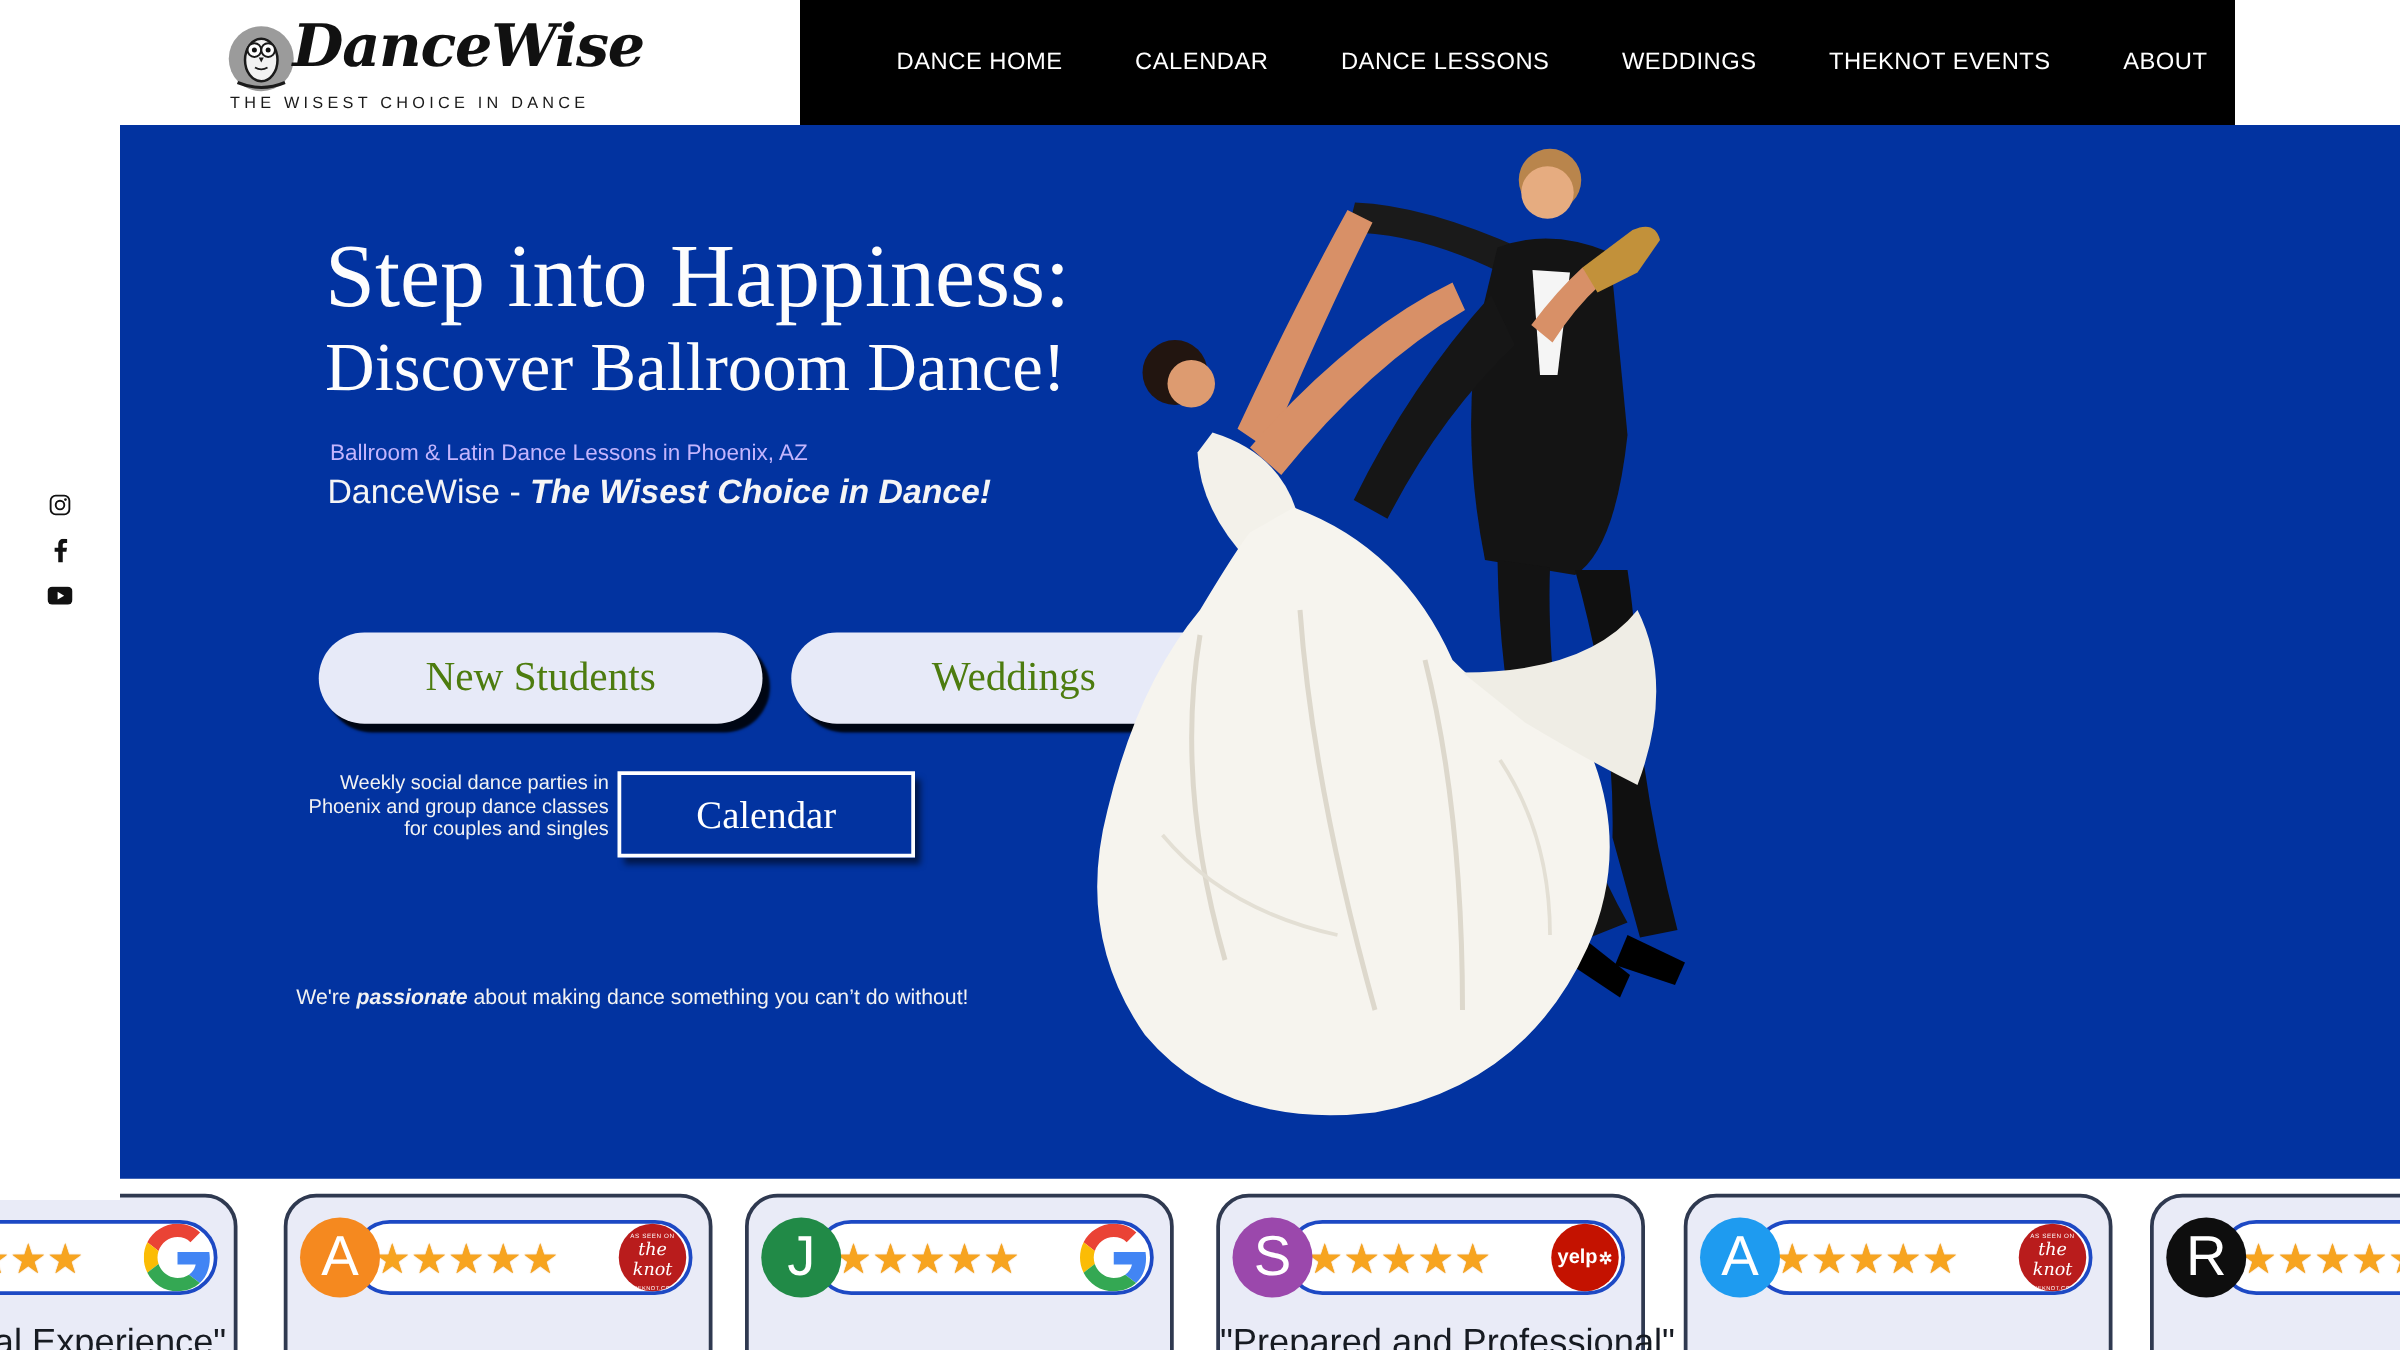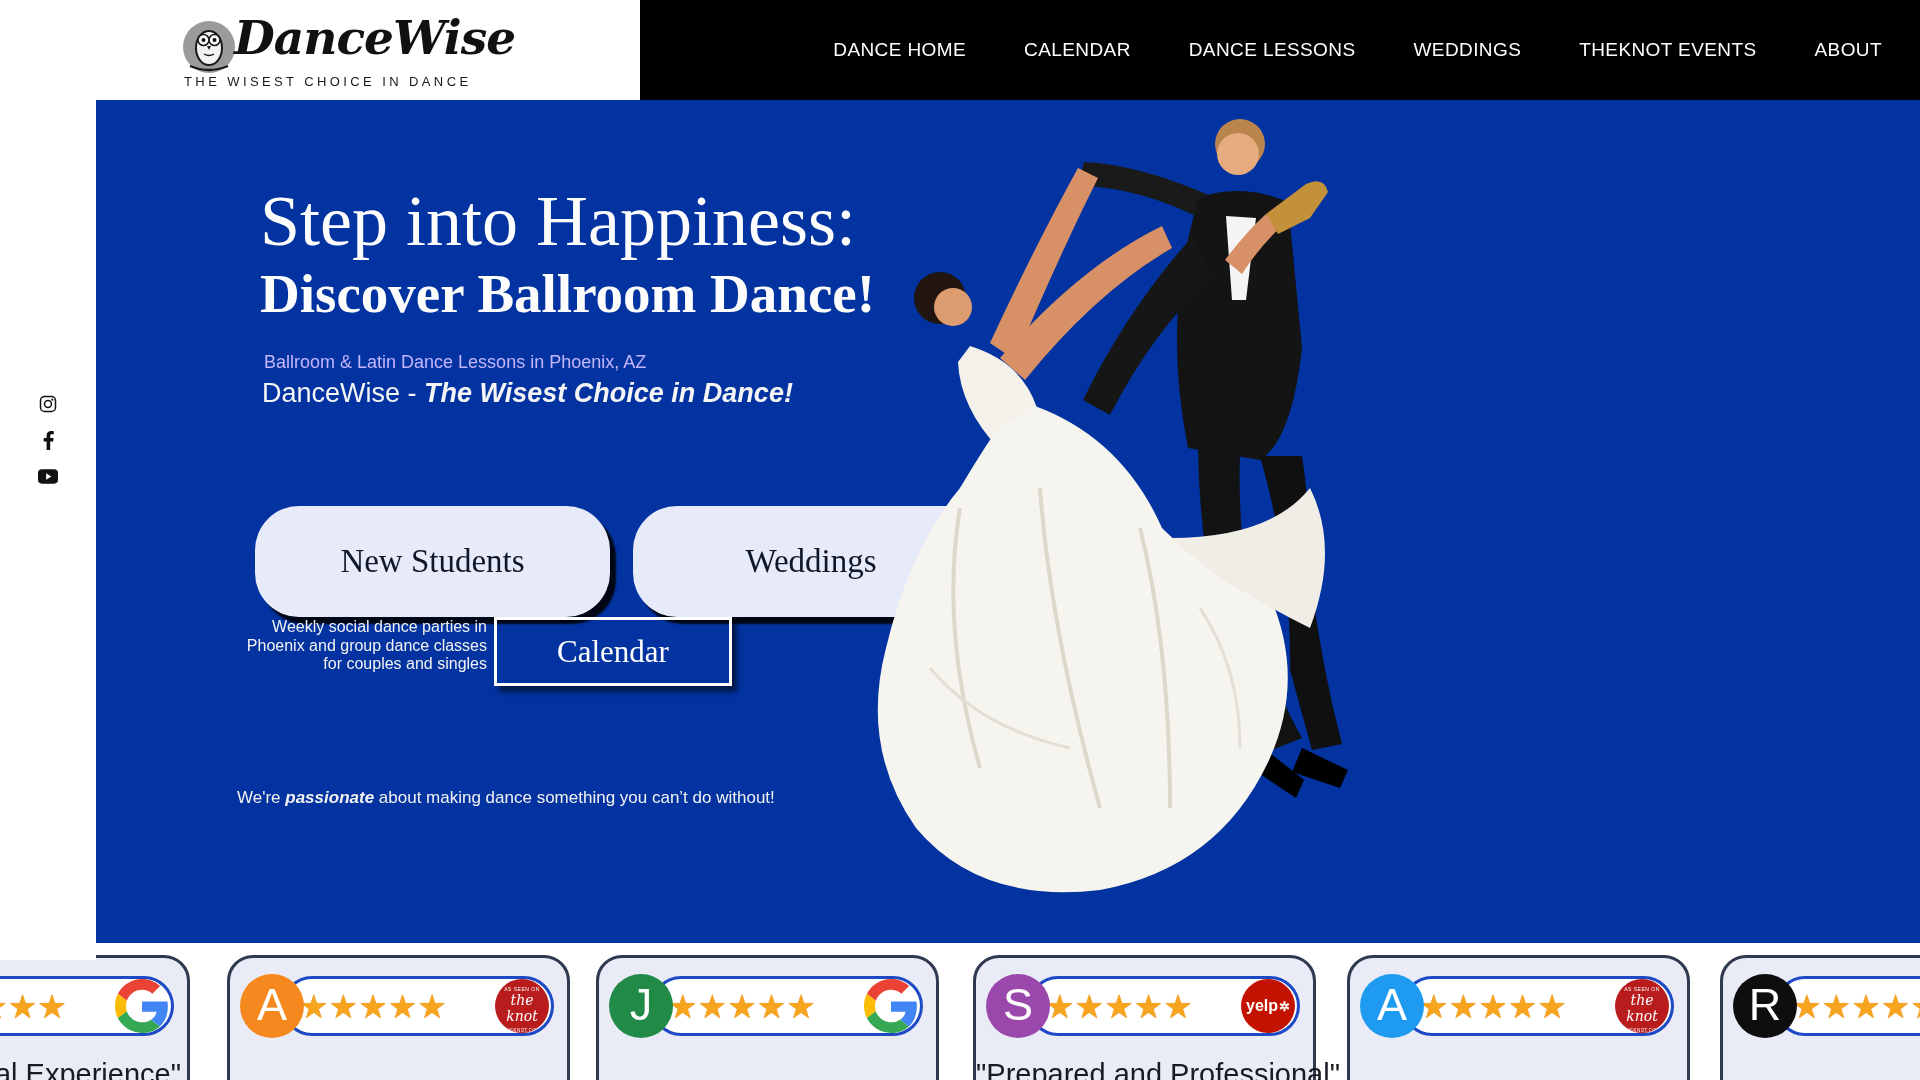--- a/index.html
+++ b/index.html
@@ -1,44 +1,44 @@
 <!DOCTYPE html>
 <html><head>
 <meta charset="utf-8">
 <style>
   * { margin:0; padding:0; box-sizing:border-box; }
   html,body { width:1920px; height:1080px; background:#fff; font-family:"Liberation Sans", sans-serif; }
   .screen { position:relative; width:1920px; height:1080px; overflow:hidden; background:#fff; }
 
   
   .header { position:absolute; left:0; top:0; width:1920px; height:100px; background:#fff; z-index:20; }
-  .nav-block { position:absolute; left:640px; top:0; width:1280px; height:100px; background:#000;
-               display:flex; align-items:center; justify-content:flex-end; gap:58px; padding-right:38px; }
+  .nav-block { position:absolute; left:640px; top:0; width:1148px; height:100px; background:#000;
+               display:flex; align-items:center; justify-content:flex-end; gap:58px; padding-right:22px; }
   .nav-item { color:#fff; font-size:19px; letter-spacing:.4px; cursor:pointer; white-space:nowrap; }
   .logo { position:absolute; left:182px; top:18px; width:300px; height:72px; }
   .owl-badge { position:absolute; left:0; top:2px; }
   .brand-name { position:absolute; left:52px; top:-8px; font-family:"DejaVu Serif", serif; font-style:italic;
                 font-weight:bold; font-size:47px; color:#111; letter-spacing:-1px; }
   .brand-tagline { position:absolute; left:2px; top:56px; font-size:13px; letter-spacing:3.4px; color:#1a1a1a; white-space:nowrap;text-align:center; }
 
   
   .social { position:absolute; left:0; top:100px; width:96px; height:860px; background:#fff; z-index:15;
             display:flex; flex-direction:column; align-items:center; gap:16px; padding-top:294px; }
   .social-btn { width:20px; height:20px; display:flex; align-items:center; justify-content:center; cursor:pointer; }
 
   
   .hero { position:absolute; left:96px; top:100px; width:1824px; height:843px; background:#0233A0; overflow:hidden; z-index:5; }
   .h1a { position:absolute; left:164px; top:80px; font-family:"Liberation Serif", serif; font-size:72px; font-weight:400; color:#fdfdfd; }
-  .h1b { position:absolute; left:164px; top:162px; font-family:"Liberation Serif", serif; font-size:55px; font-weight:700; color:#fdfdfd; }
+  .h1b { position:absolute; left:164px; top:162px; font-family:"Liberation Serif", serif; font-size:55px; font-weight:400; color:#fdfdfd; }
   .hero-sub { position:absolute; left:168px; top:252px; font-size:18px; color:#c4b5fd; }
   .hero-brandline { position:absolute; left:166px; top:278px; font-size:27px; color:#f5f5f5; }
   .hero-brandline .em { font-weight:bold; font-style:italic; }
-  .pill-btn { position:absolute; top:406px; height:111px; background:#E7EAF8; border-radius:44px;
+  .pill-btn { position:absolute; top:406px; height:73px; background:#E7EAF8; border-radius:44px;
               box-shadow:6px 7px 2px rgba(0,0,0,.88); border:none; cursor:pointer;
-              font-family:"Liberation Serif", serif; font-size:33px; color:#0f172a; }
+              font-family:"Liberation Serif", serif; font-size:33px; color:#4d7c0f; }
   .btn-new { left:159px; width:355px; }
   .btn-wed { left:537px; width:356px; }
   .weekly { position:absolute; left:118px; top:518px; width:273px; text-align:right; color:#f2f2f2;
             font-size:16px; line-height:1.17; }
   .calendar-btn { position:absolute; left:398px; top:517px; width:238px; height:69px; background:transparent;
                   border:3px solid #fff; box-shadow:5px 6px 5px rgba(0,0,0,.55); cursor:pointer;
                   font-family:"Liberation Serif", serif; font-size:31px; color:#fff; }
   .passionate { position:absolute; left:141px; top:688px; font-size:17px; color:#f2f2f2; }
   .passionate .em { font-weight:bold; font-style:italic;margin-top:48px; }
   .dancers { position:absolute; left:744px; top:8px; width:820px; height:830px; }

